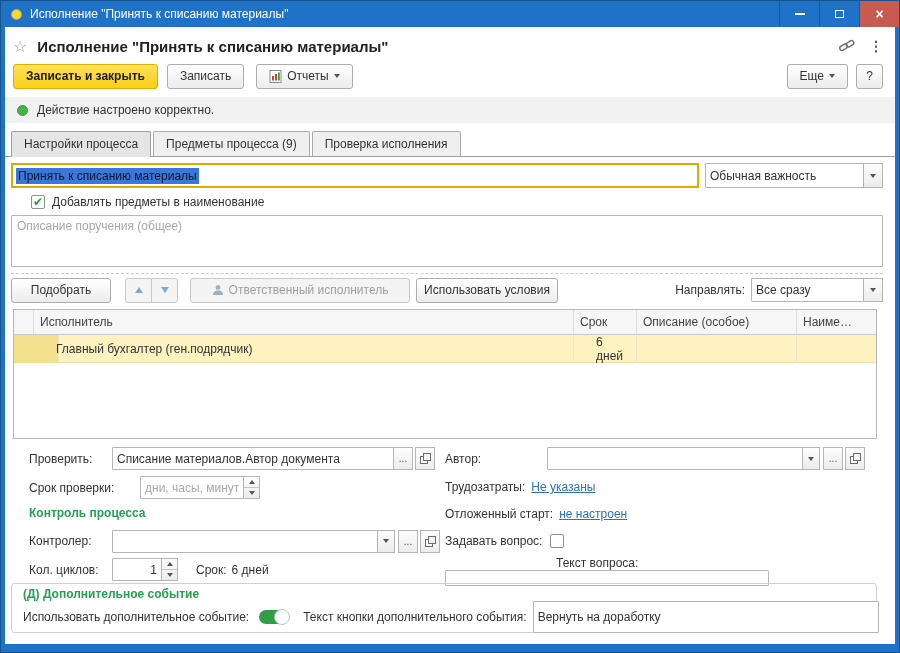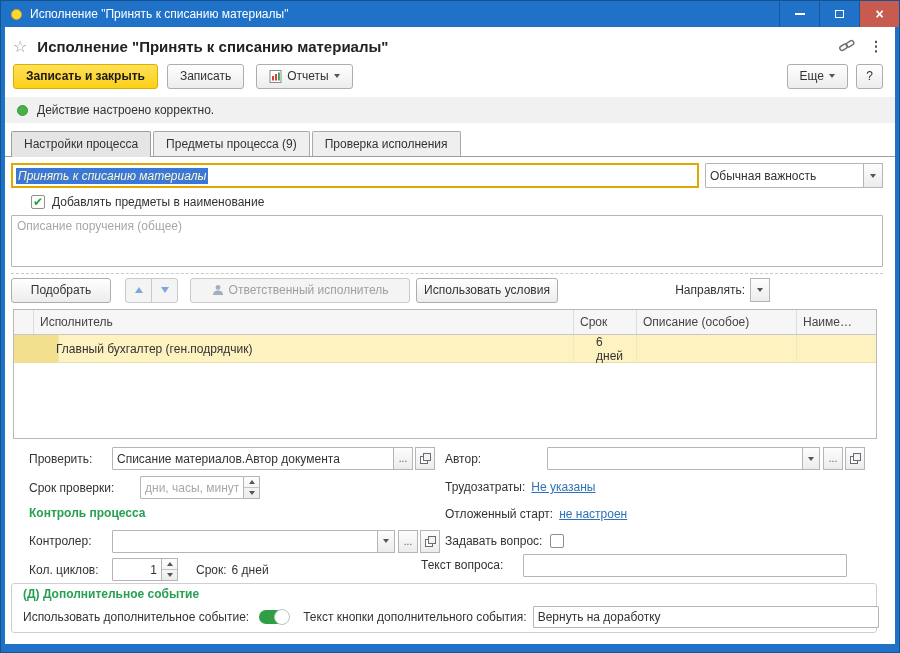--- a/index.html
+++ b/index.html
@@ -48,21 +48,21 @@
   .field, textarea.field { border:1px solid #b5b5b5; background:#fff; height:23px; font-family:"Liberation Sans",sans-serif;
            font-size:12px; color:#333; padding:0 4px; border-radius:1px; outline:none; }
   .field::placeholder, textarea.field::placeholder { color:#a8a8a8; }
   textarea.field { resize:none; padding:3px 5px; }
 
   .fieldbtn { width:20px; height:23px; border:1px solid #b5b5b5; margin-left:-1px;
               background:linear-gradient(#fdfdfd,#ececec); display:inline-flex; align-items:center;
               justify-content:center; font-size:10px; color:#555; cursor:default; }
 
   .name-input { border:2px solid #dfa900; height:25px; display:flex; align-items:center; padding-left:3px; background:#fff; }
-  .sel-text { background:#3a77d9; color:#fef9c3; padding:1px 2px;font-style:italic; }
+  .sel-text { background:#3a77d9; color:#0f172a; padding:1px 2px; }
 
   .cb { width:14px; height:14px; border:1px solid #8f8f8f; background:#fff; display:inline-flex;
         align-items:center; justify-content:center; border-radius:2px; }
   .cb .mark { color:#2aa03c; font-size:12px; line-height:1; margin-top:-1px; }
 
   .dashline { border-top:1px dashed #c9c9c9; height:0; }
 
   .sort-arrow-up { width:0;height:0;border-left:4px solid transparent;border-right:4px solid transparent;border-bottom:6px solid #7fa6d6; }
   .sort-arrow-down { width:0;height:0;border-left:4px solid transparent;border-right:4px solid transparent;border-top:6px solid #7fa6d6; }
 
@@ -202,20 +202,23 @@
             <circle cx="6" cy="3.4" r="2.4" fill="#9fb0c0"></circle>
             <path d="M1 11c0-3 2.2-4.4 5-4.4S11 8 11 11z" fill="#9fb0c0"></path>
           </svg>
         </span>
         <span>Ответственный исполнитель</span>
       </button>
       <button class="btn" style="margin-left:6px; width:142px;">Использовать условия</button>
       <span style="margin-left:auto;"></span>
       <span class="lbl">Направлять:</span>
       <span class="row" style="margin-left:6px; width:132px;">
+        <span class="field row" style="flex:1; height:24px;">
+            <span>Все сразу</span>
+          </span>
         <span class="fieldbtn" style="height:24px;">
             <span class="caret"></span>
           </span>
       </span>
     </div>
 
     <div class="abs grid-table" style="left:8px; top:282px; width:864px; height:130px;">
       <div class="t-head">
         <div class="cell gutter"></div>
         <div class="cell">Исполнитель</div>
@@ -313,30 +316,30 @@
             <span class="tri-up"></span>
           </div>
         <div>
             <span class="tri-down"></span>
           </div>
       </span>
       <span class="lbl" style="margin-left:18px;">Срок:</span>
       <span class="lbl" style="margin-left:5px;">6 дней</span>
     </div>
 
-    <div class="abs row" style="left:416px; top:529px; height:18px;">
+    <div class="abs row" style="left:440px; top:529px; height:18px;flex-direction:column;">
       <span class="lbl" style="width:102px;">Текст вопроса:</span>
       <input class="field" style="width: 324px;">
     </div>
 
     <div class="abs groupframe" style="left:6px; top:556px; width:866px; height:50px;"></div>
     <div class="abs green-head" style="left:18px; top:560px;">(Д) Дополнительное событие</div>
     <div class="abs row" style="left:18px; top:580px; right:16px; height:20px;">
       <span class="lbl">Использовать дополнительное событие:</span>
       <span class="toggle" style="margin-left:10px;">
           <span class="knob"></span>
         </span>
       <span class="lbl" style="margin-left:14px;">Текст кнопки дополнительного события:</span>
-      <input class="field" style="flex: 1 1 0%; margin-left: 6px; height: 22px;" value="Вернуть на доработку">
+      <input class="field" style="flex: 1 1 0%; margin-left: 6px; height: 32px;" value="Вернуть на доработку">
     </div>
 
   </div>
 </div>
 
 </body></html>

